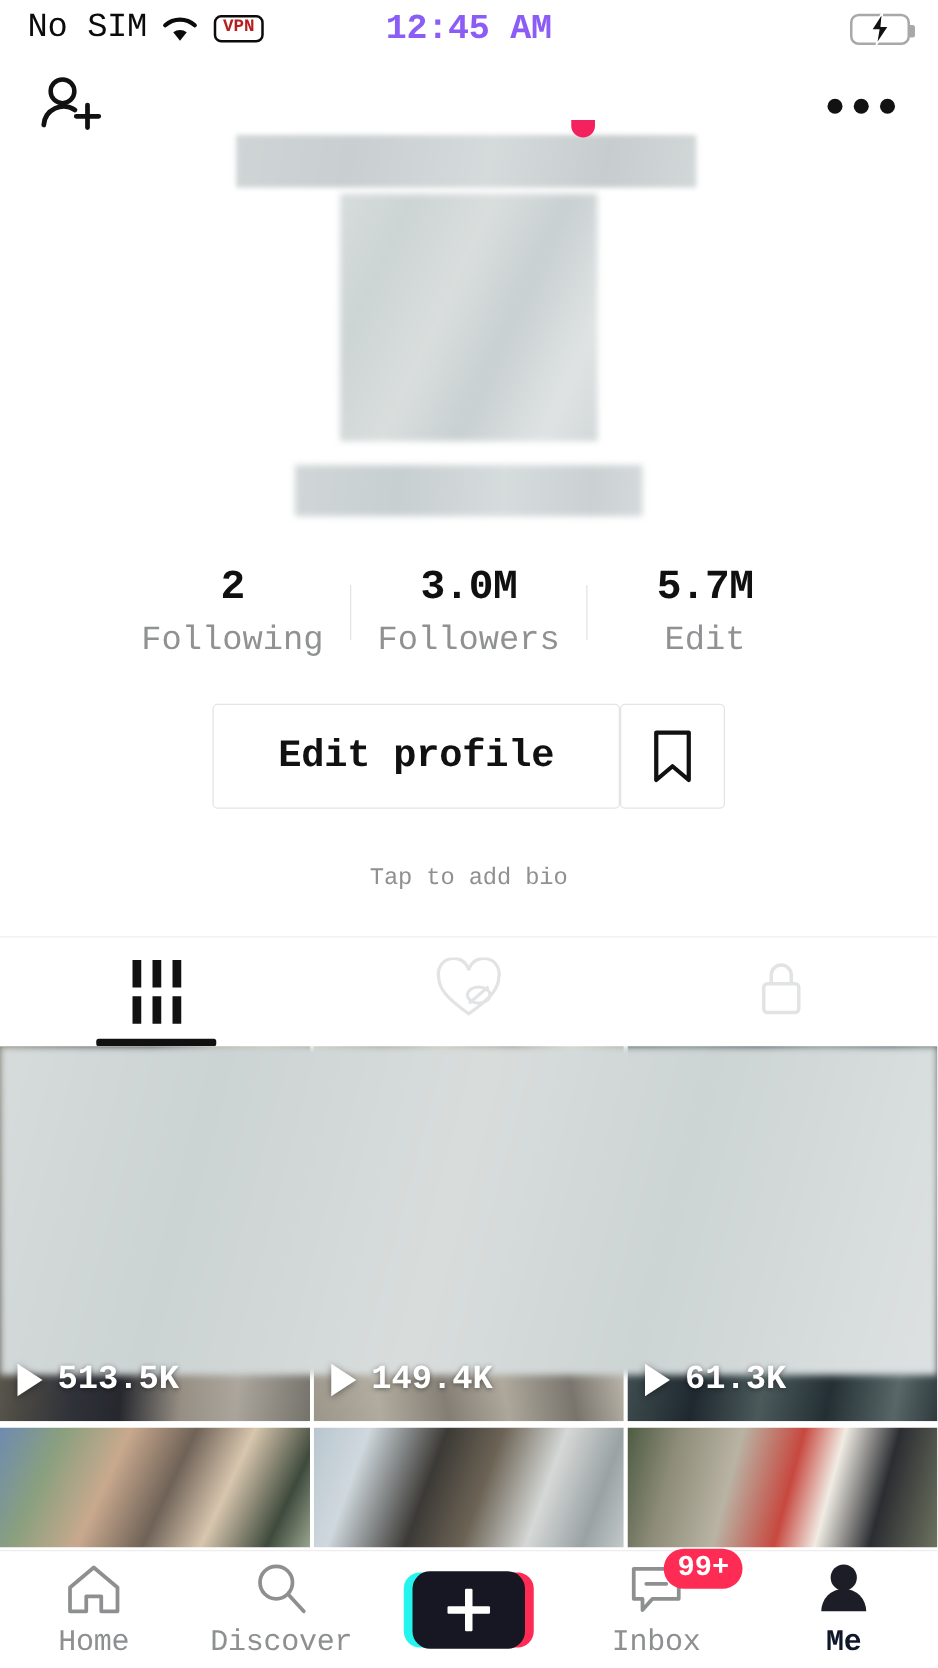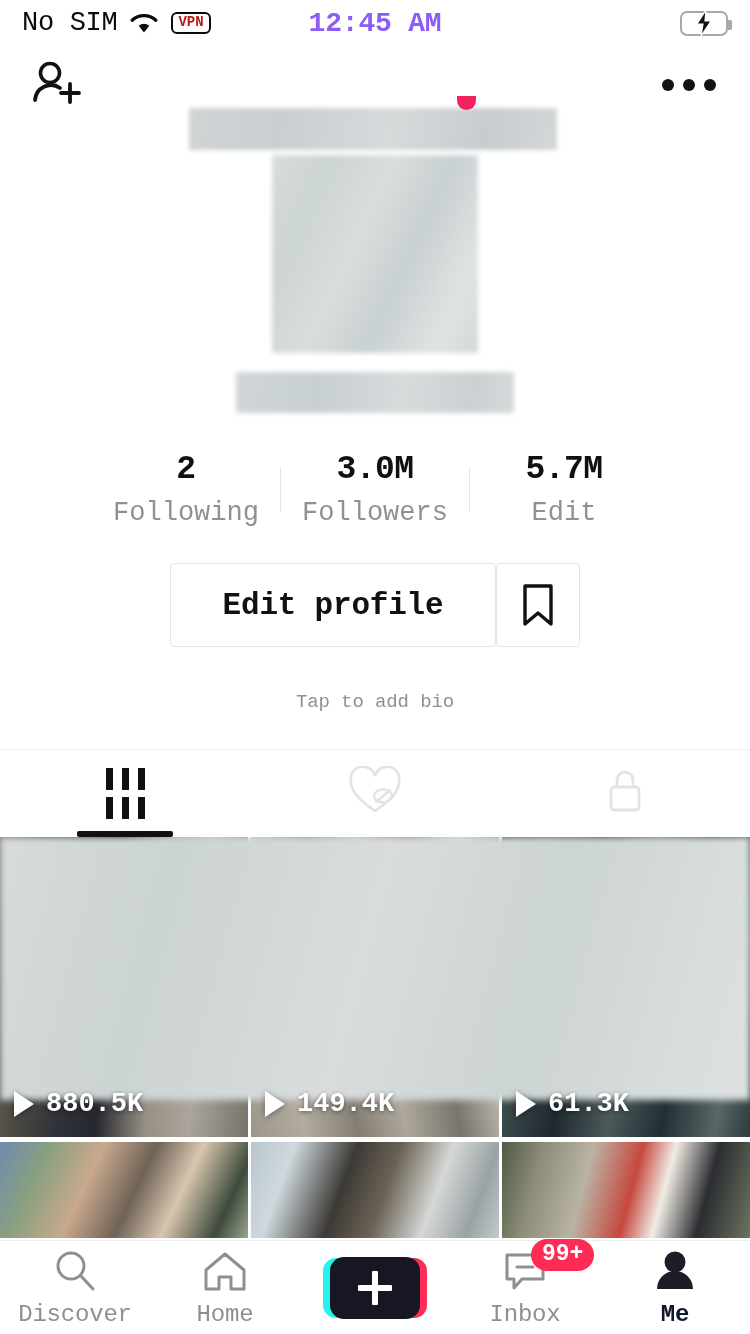--- a/index.html
+++ b/index.html
@@ -349,21 +349,21 @@
         </svg>
       </span>
     </div>
   </div>
 
   <div class="video-grid">
     <div class="vcell row-first">
       <div class="thumb t1"></div>
       <div class="playcount">
         <span class="play-tri"></span>
-        <span>880.5K</span>
+        <span>513.5K</span>
       </div>
     </div>
     <div class="vcell row-first">
       <div class="thumb t2"></div>
       <div class="playcount">
         <span class="play-tri"></span>
         <span>149.4K</span>
       </div>
     </div>
     <div class="vcell row-first">
@@ -383,35 +383,35 @@
     <div class="vcell row-second">
       <div class="thumb t6"></div>
     </div>
 
     <div class="blur-overlay"></div>
   </div>
 
   <div class="tabbar">
     <div class="tabitem">
       <span class="tab-icon-wrap">
+        <svg width="48" height="44" viewBox="0 0 48 44">
+          <path d="M5 21 L24 5 L43 21 V40 H30 V28 H18 V40 H5 Z" stroke="#8d8f90" stroke-width="3" fill="none" stroke-linejoin="round"></path>
+        </svg>
+      </span>
+      <span class="tablabel">Home</span>
+    </div>
+
+    <div class="tabitem">
+      <span class="tab-icon-wrap">
         <svg width="46" height="46" viewBox="0 0 46 46">
           <circle cx="19" cy="18" r="13" stroke="#8d8f90" stroke-width="3" fill="none"></circle>
           <path d="M29 28 L41 41" stroke="#8d8f90" stroke-width="3" stroke-linecap="round"></path>
         </svg>
       </span>
       <span class="tablabel">Discover</span>
-    </div>
-
-    <div class="tabitem">
-      <span class="tab-icon-wrap">
-        <svg width="48" height="44" viewBox="0 0 48 44">
-          <path d="M5 21 L24 5 L43 21 V40 H30 V28 H18 V40 H5 Z" stroke="#8d8f90" stroke-width="3" fill="none" stroke-linejoin="round"></path>
-        </svg>
-      </span>
-      <span class="tablabel">Home</span>
     </div>
 
     <div class="tabitem">
       <span class="create-btn">
         <span class="plus-h"></span>
           <span class="plus-v"></span>
       </span>
     </div>
 
     <div class="tabitem">

